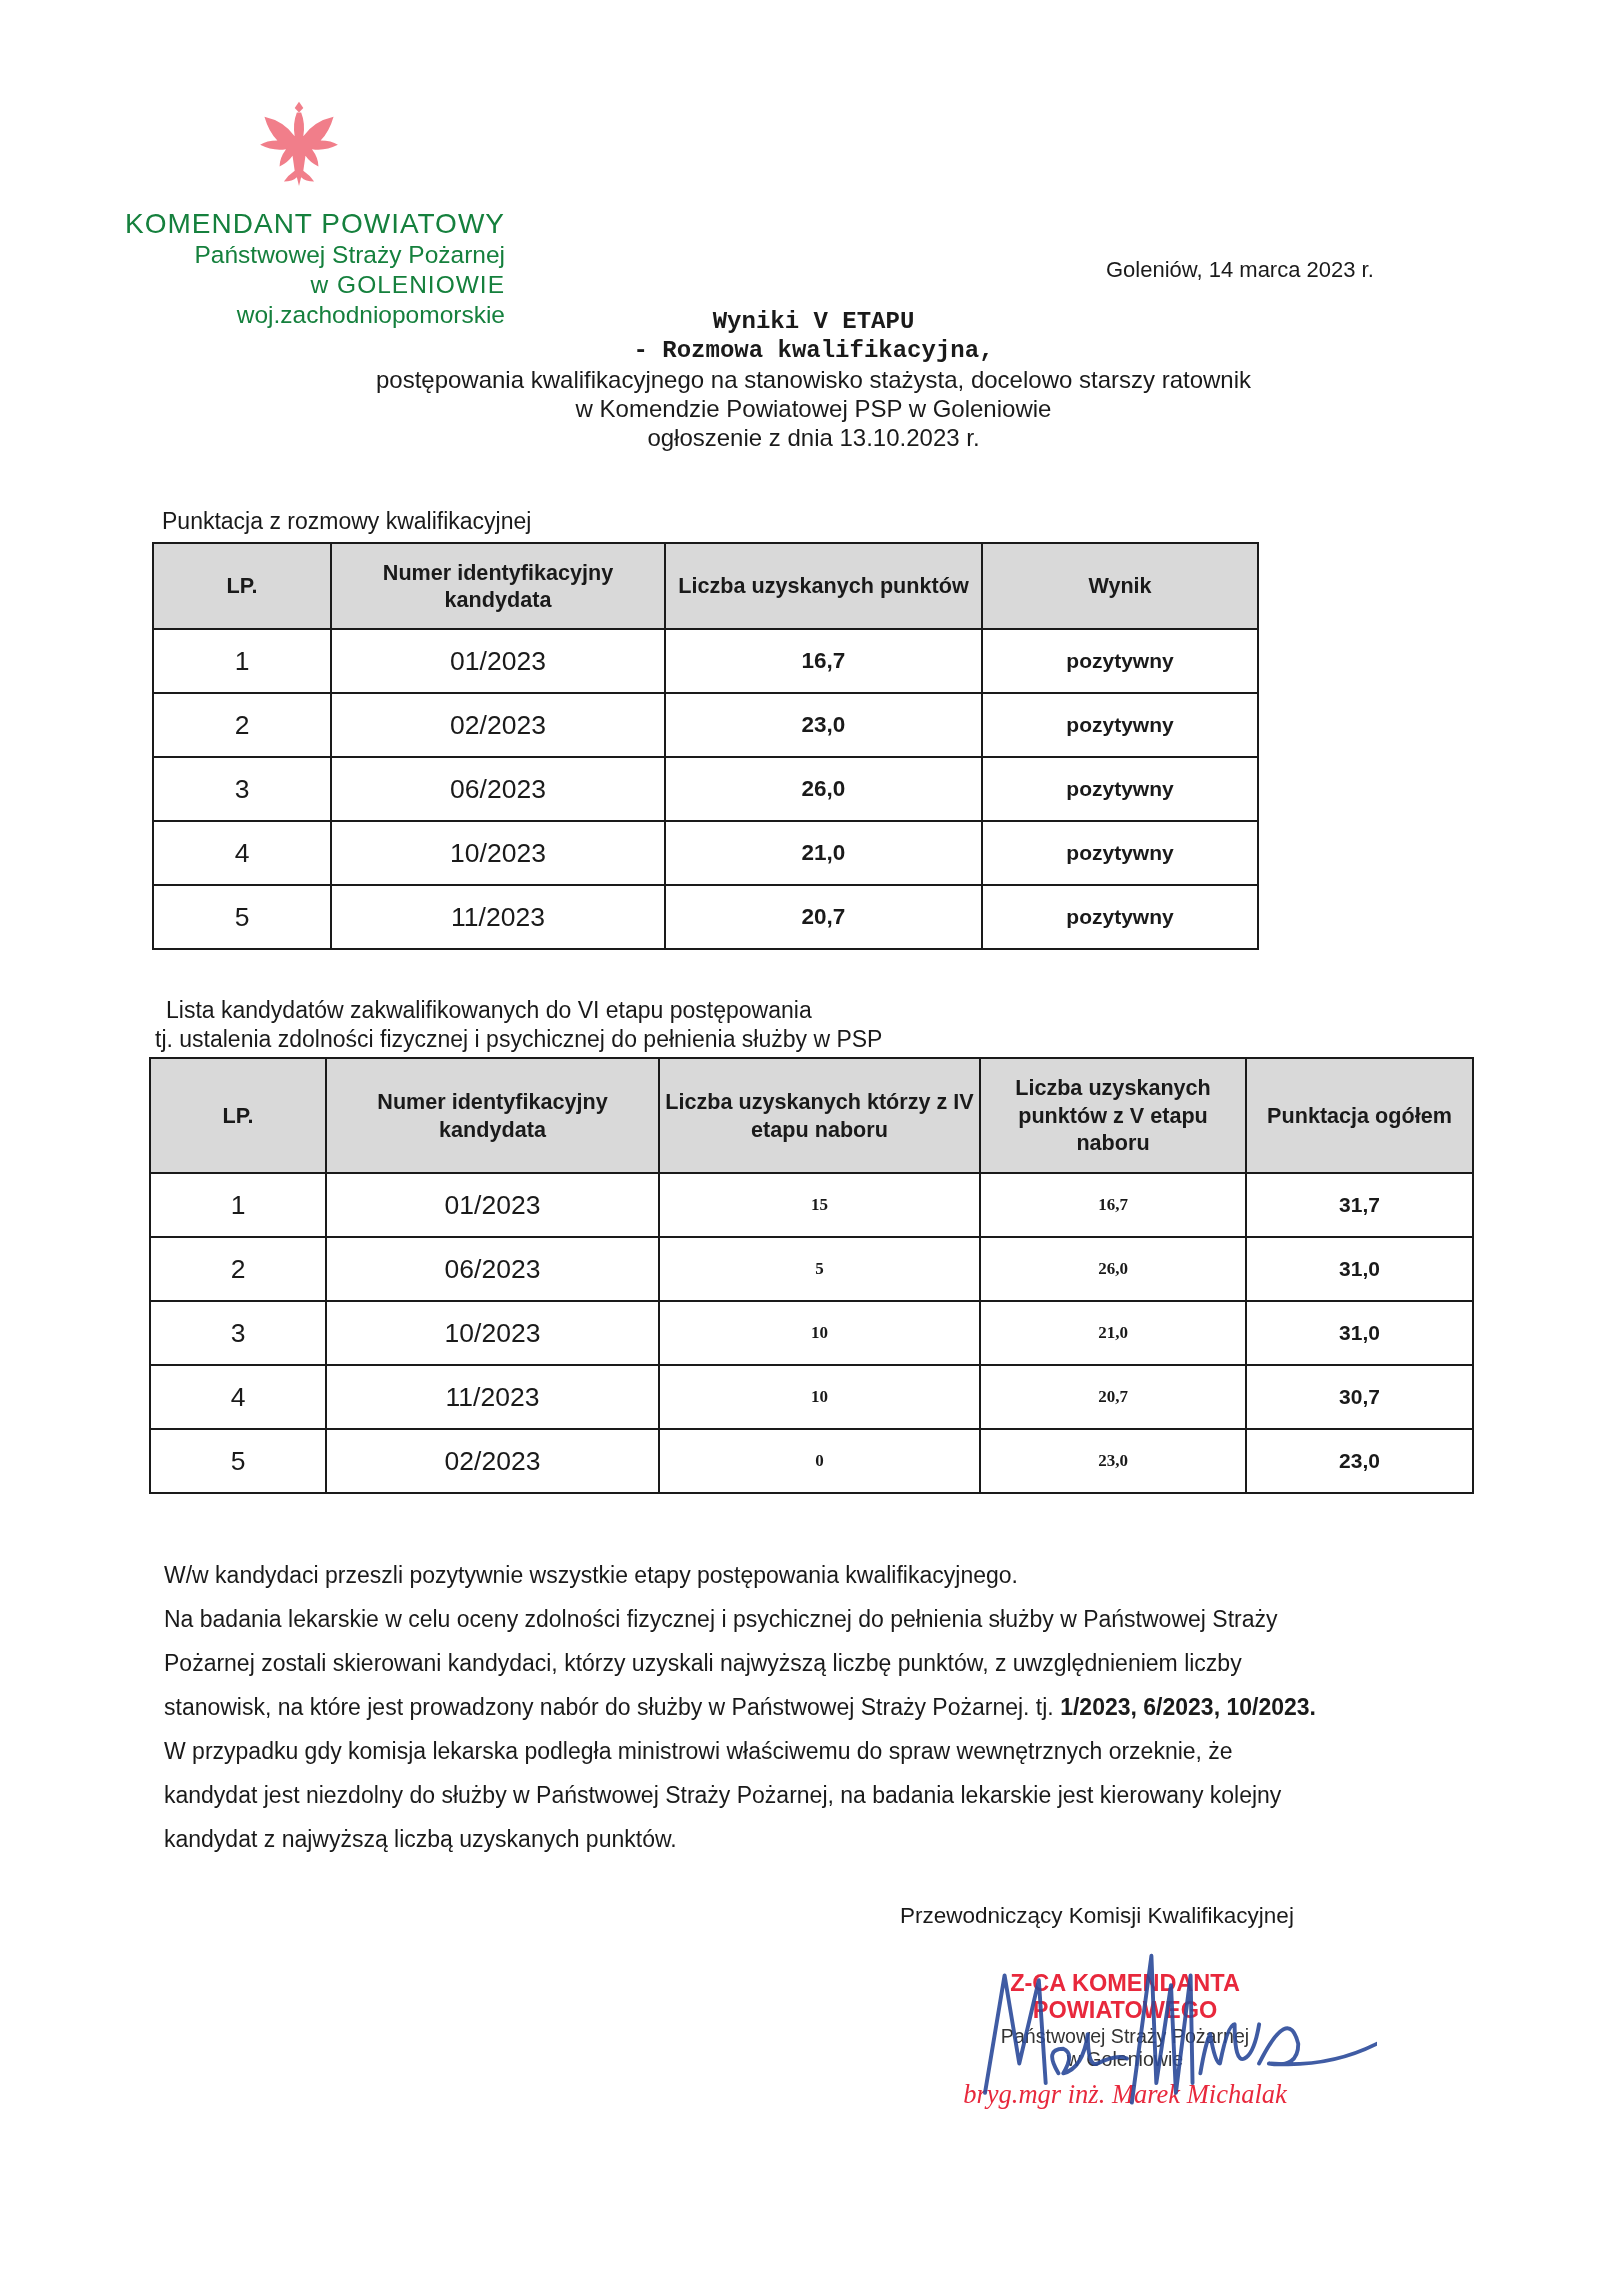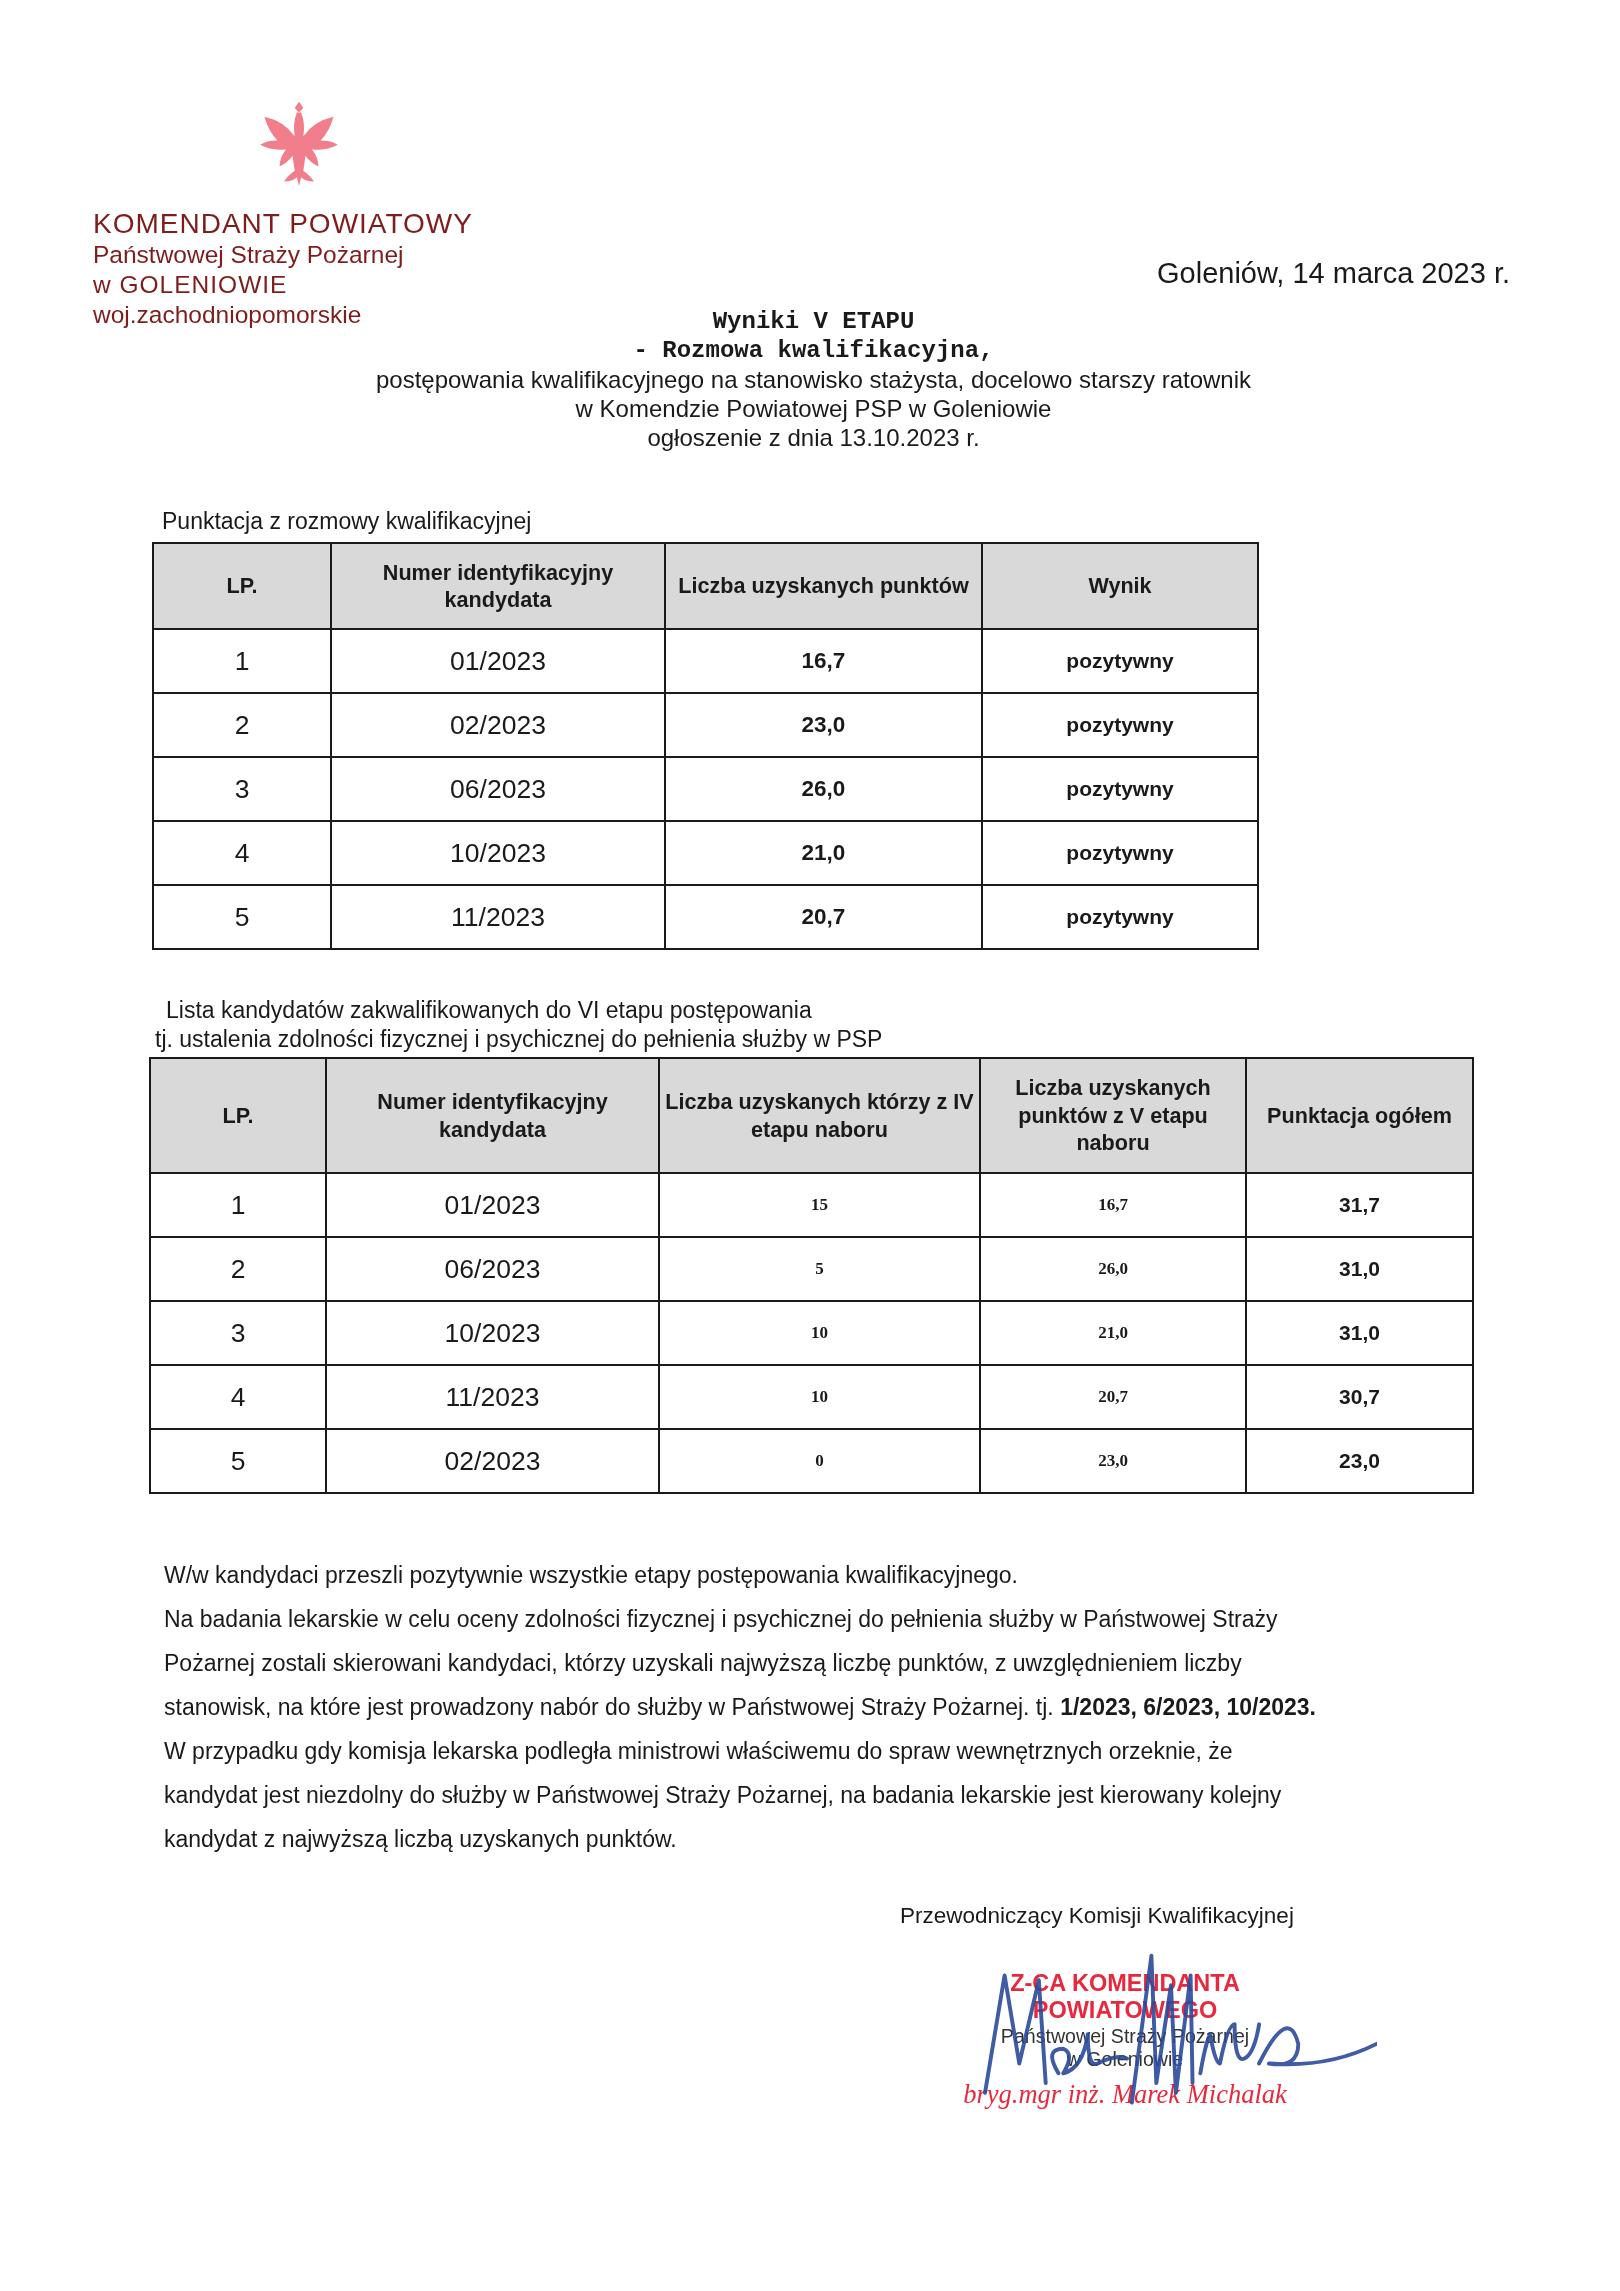--- a/index.html
+++ b/index.html
@@ -1,28 +1,28 @@
 <!DOCTYPE html>
 <html><head>
   <meta charset="utf-8">
   <style>
     html, body { margin: 0; padding: 0; background: #ffffff; }
     body { width: 1620px; height: 2292px; position: relative; overflow: hidden;
            font-family: "Liberation Sans", sans-serif; color: #1a1a1a; }
     .abs { position: absolute; }
 
     
-    .stamp { left: 93px; top: 93px; width: 412px; text-align: left; color: #7f1d1d; }
+    .stamp { left: 93px; top: 93px; width: 412px; text-align: right; color: #15803d; }
     .eagle { width: 108px; height: 108px; margin: 0 auto 5.9px auto; display: block; opacity: 0.75; }
     .stamp .l1 { font-size: 28px; letter-spacing: 1px; line-height: 33px; }
     .stamp .l2 { font-size: 24.5px; line-height: 30px; }
     .stamp .l3 { font-size: 24.5px; line-height: 30px; letter-spacing: 1px; }
     .stamp .l4 { font-size: 24.5px; line-height: 30px; }
 
-    .date { left: 1157px; top: 257px; font-size: 29px; }
+    .date { left: 1106px; top: 257px; font-size: 22px; }
 
     .title-block { left: 294px; top: 307px; width: 1039px; text-align: center; font-size: 24px; line-height: 29px; }
     .title-block .b { font-weight: bold; font-family: Liberation Mono, monospace; }
 
     .caption { font-size: 23px; }
 
     table.grid { position: absolute; border-collapse: collapse; table-layout: fixed; }
     table.grid td, table.grid th { border: 2px solid #1a1a1a; text-align: center; vertical-align: middle; padding: 0; }
     table.grid th { background: #d9d9d9; font-weight: bold; font-size: 21.6px; line-height: 27.4px; }
     table.grid td { background: #fff; }

